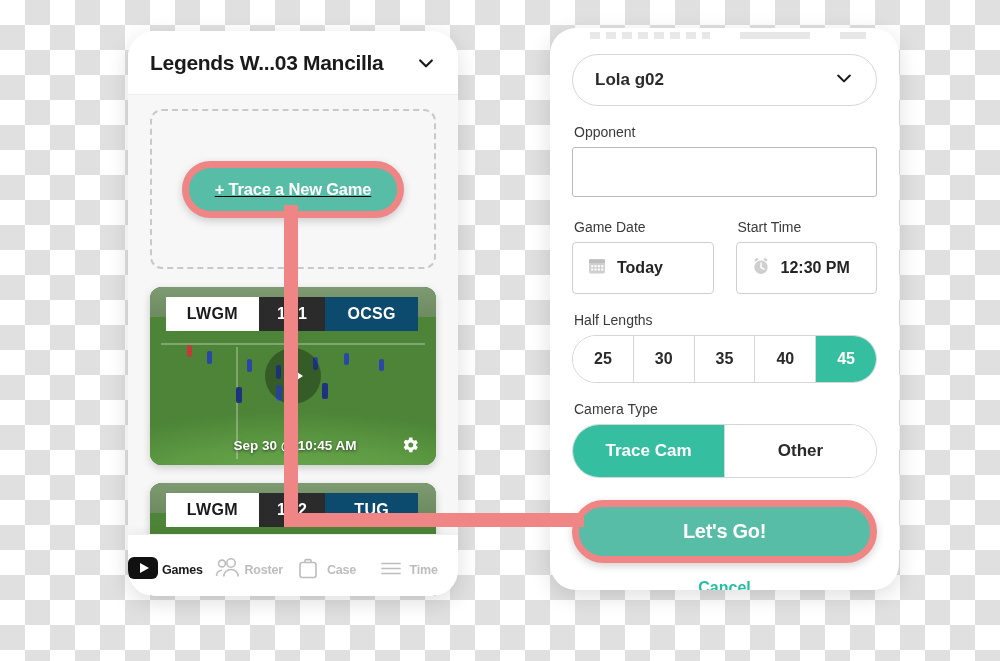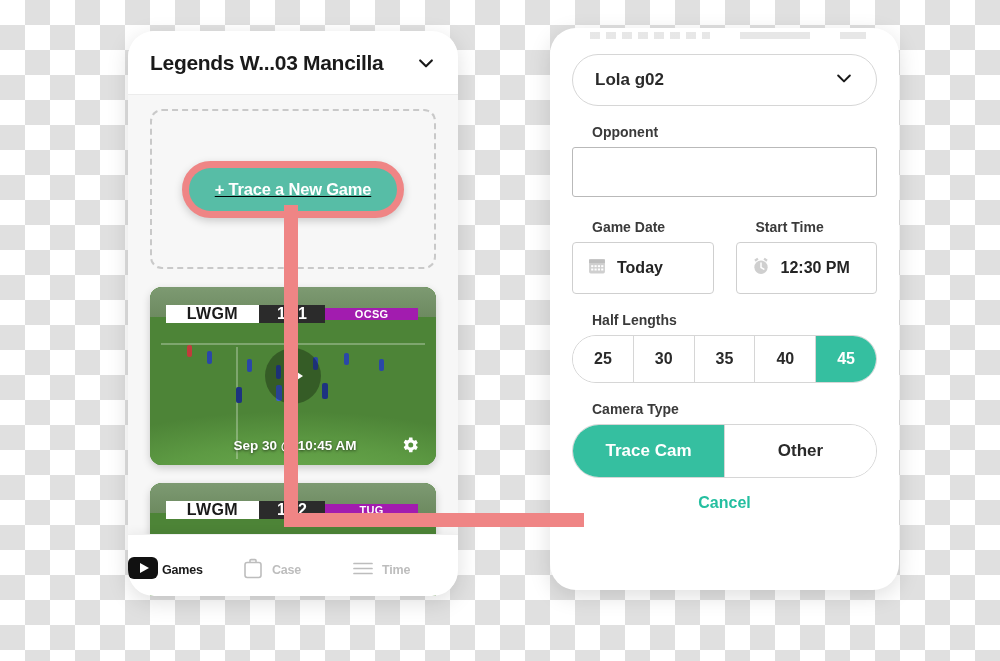--- a/index.html
+++ b/index.html
@@ -94,36 +94,36 @@
     background: linear-gradient(180deg,#7d9a72 0%, #6d8a60 100%);
   }
   .pitch-line {
     position: absolute; background: rgba(255,255,255,0.28);
   }
   .player { position: absolute; border-radius: 2px; }
 
   .score-bar {
     position: absolute; top: 10px; left: 0; right: 0;
     display: flex; height: 34px; z-index: 4;
-    padding-left: 16px; padding-right: 18px; align-items: center;
+    padding-left: 16px; padding-right: 18px;
   }
   .sc-team-home {
     background: #ffffff; color: #1a1a1a;
     flex: 1.25; display:flex; align-items:center; justify-content:center;
     font-size: 16px; font-weight: bold; letter-spacing: 0.3px;
   }
   .sc-goals {
     background: #2b2b2b; color: #ffffff;
     flex: 0.9; display:flex; align-items:center; justify-content:center;
     gap: 12px; font-size: 16px; font-weight: bold;
   }
   .sc-team-away {
-    background: #a21caf; color: #ffffff;
+    background: #0c4a6e; color: #ffffff;
     flex: 1.25; display:flex; align-items:center; justify-content:center;
-    font-size: 11px; font-weight: bold; letter-spacing: 0.3px;
+    font-size: 16px; font-weight: bold; letter-spacing: 0.3px;
   }
   .play-circle {
     position: absolute; left: 50%; top: 50%;
     transform: translate(-50%,-50%);
     width: 56px; height: 56px; border-radius: 50%;
     background: rgba(0,0,0,0.3);
     display:flex; align-items:center; justify-content:center;
     z-index: 3;
   }
   .play-tri {
@@ -194,22 +194,22 @@
     border: 1px solid #d6d6d6;
     border-radius: 26px;
     display:flex; align-items:center;
     padding: 0 22px;
     cursor: pointer;
     background:#fff;
   }
   .team-select-text { flex:1; font-size: 17px; font-weight: bold; color:#2a2a2a; }
 
   .field-label {
-    font-size: 14px; font-weight: bold; color:#3a3a3a;
-    margin: 18px 0 7px 20px;
+    font-size: 14px; font-weight: normal; color:#3a3a3a;
+    margin: 18px 0 7px 2px;
   }
   .opponent-input {
     width: 100%; height: 50px;
     border: 1px solid #b9b9b9;
     border-radius: 3px;
     background:#ffffff;
     padding: 0 12px;
     font-size: 15px;
     font-family: "Liberation Sans", sans-serif;
     color:#2a2a2a;
@@ -361,20 +361,31 @@
 
   <div class="bottom-nav">
     <div class="nav-item active">
       <span>
         <svg viewBox="0 0 30 22" width="30" height="22">
             <rect x="0" y="0" width="30" height="22" rx="6" fill="#111"></rect>
             <polygon points="12,6 21,11 12,16" fill="#fff"></polygon>
           </svg>
       </span>
       <span class="nav-label">Games</span>
+    </div>
+    <div class="nav-item">
+      <span>
+        <svg viewBox="0 0 30 22" width="30" height="22" fill="none" stroke="#bdbdbd" stroke-width="1.6">
+            <circle cx="11" cy="6.5" r="3.4"></circle>
+            <path d="M5.5 19c0-3.5 2.5-5.8 5.5-5.8"></path>
+            <circle cx="20" cy="6" r="4.2"></circle>
+            <path d="M12.8 19.5c0-4 3.2-7 7.2-7s7.2 3 7.2 7"></path>
+          </svg>
+      </span>
+      <span class="nav-label">Roster</span>
     </div>
     <div class="nav-item">
       <span>
         <svg viewBox="0 0 30 22" width="30" height="22" fill="none" stroke="#bdbdbd" stroke-width="1.6">
             <rect x="7" y="5.5" width="16" height="15" rx="2.2"></rect>
             <path d="M12 5.5V3.6a1 1 0 0 1 1-1h4a1 1 0 0 1 1 1v1.9"></path>
           </svg>
       </span>
       <span class="nav-label">Case</span>
     </div>
@@ -454,20 +465,23 @@
     <div class="seg-item">40</div>
     <div class="seg-item selected">45</div>
   </div>
 
   <div class="field-label">Camera Type</div>
   <div class="seg seg2">
     <div class="seg-item selected">Trace Cam</div>
     <div class="seg-item">Other</div>
   </div>
 
+  <div class="go-wrap">
+    <button class="go-btn">Let's Go!</button>
+  </div>
 
   <a class="cancel-link">Cancel</a>
 </div>
 
 <div class="connector">
   <div class="conn-seg" style="left:284px; top:205px; width:14px; height:322px;"></div>
   <div class="conn-seg" style="left:284px; top:513px; width:300px; height:14px;"></div>
 </div>
 
 </body></html>

